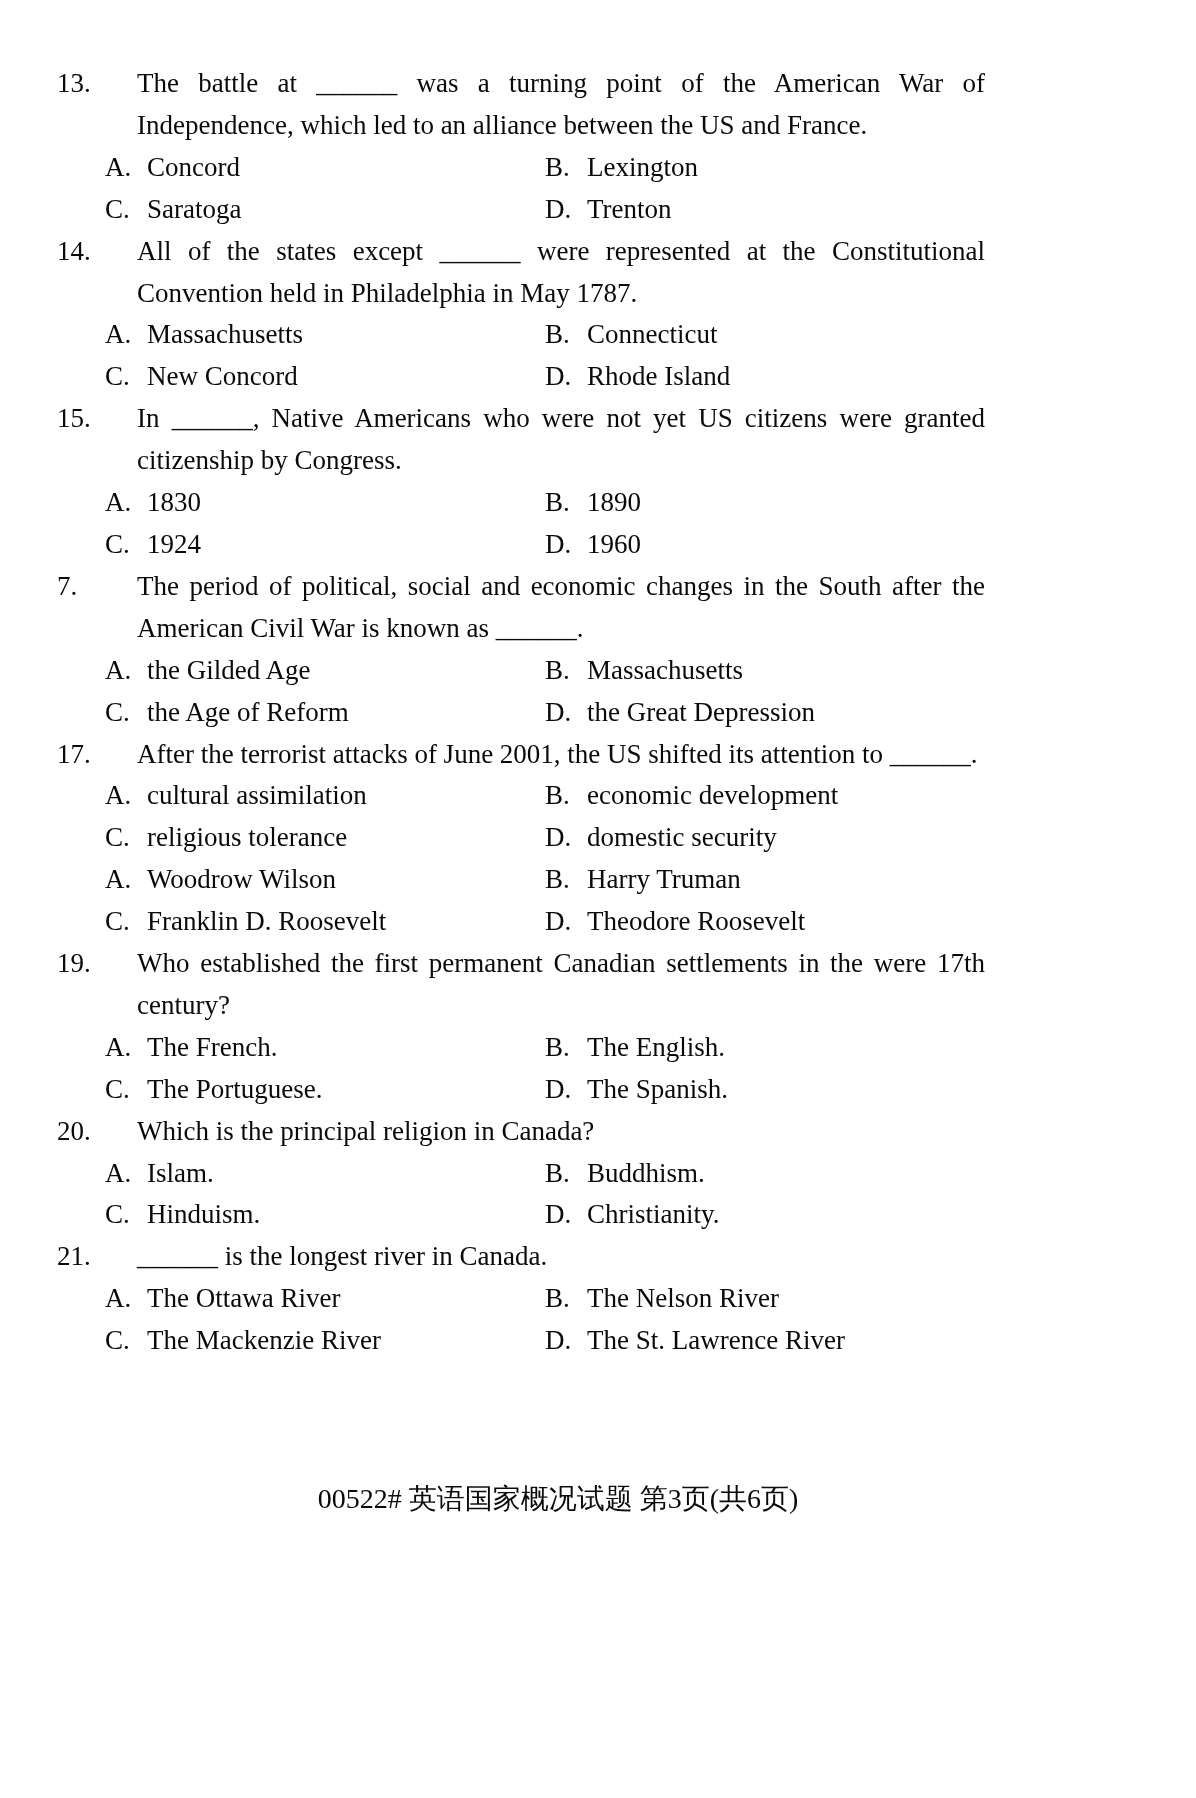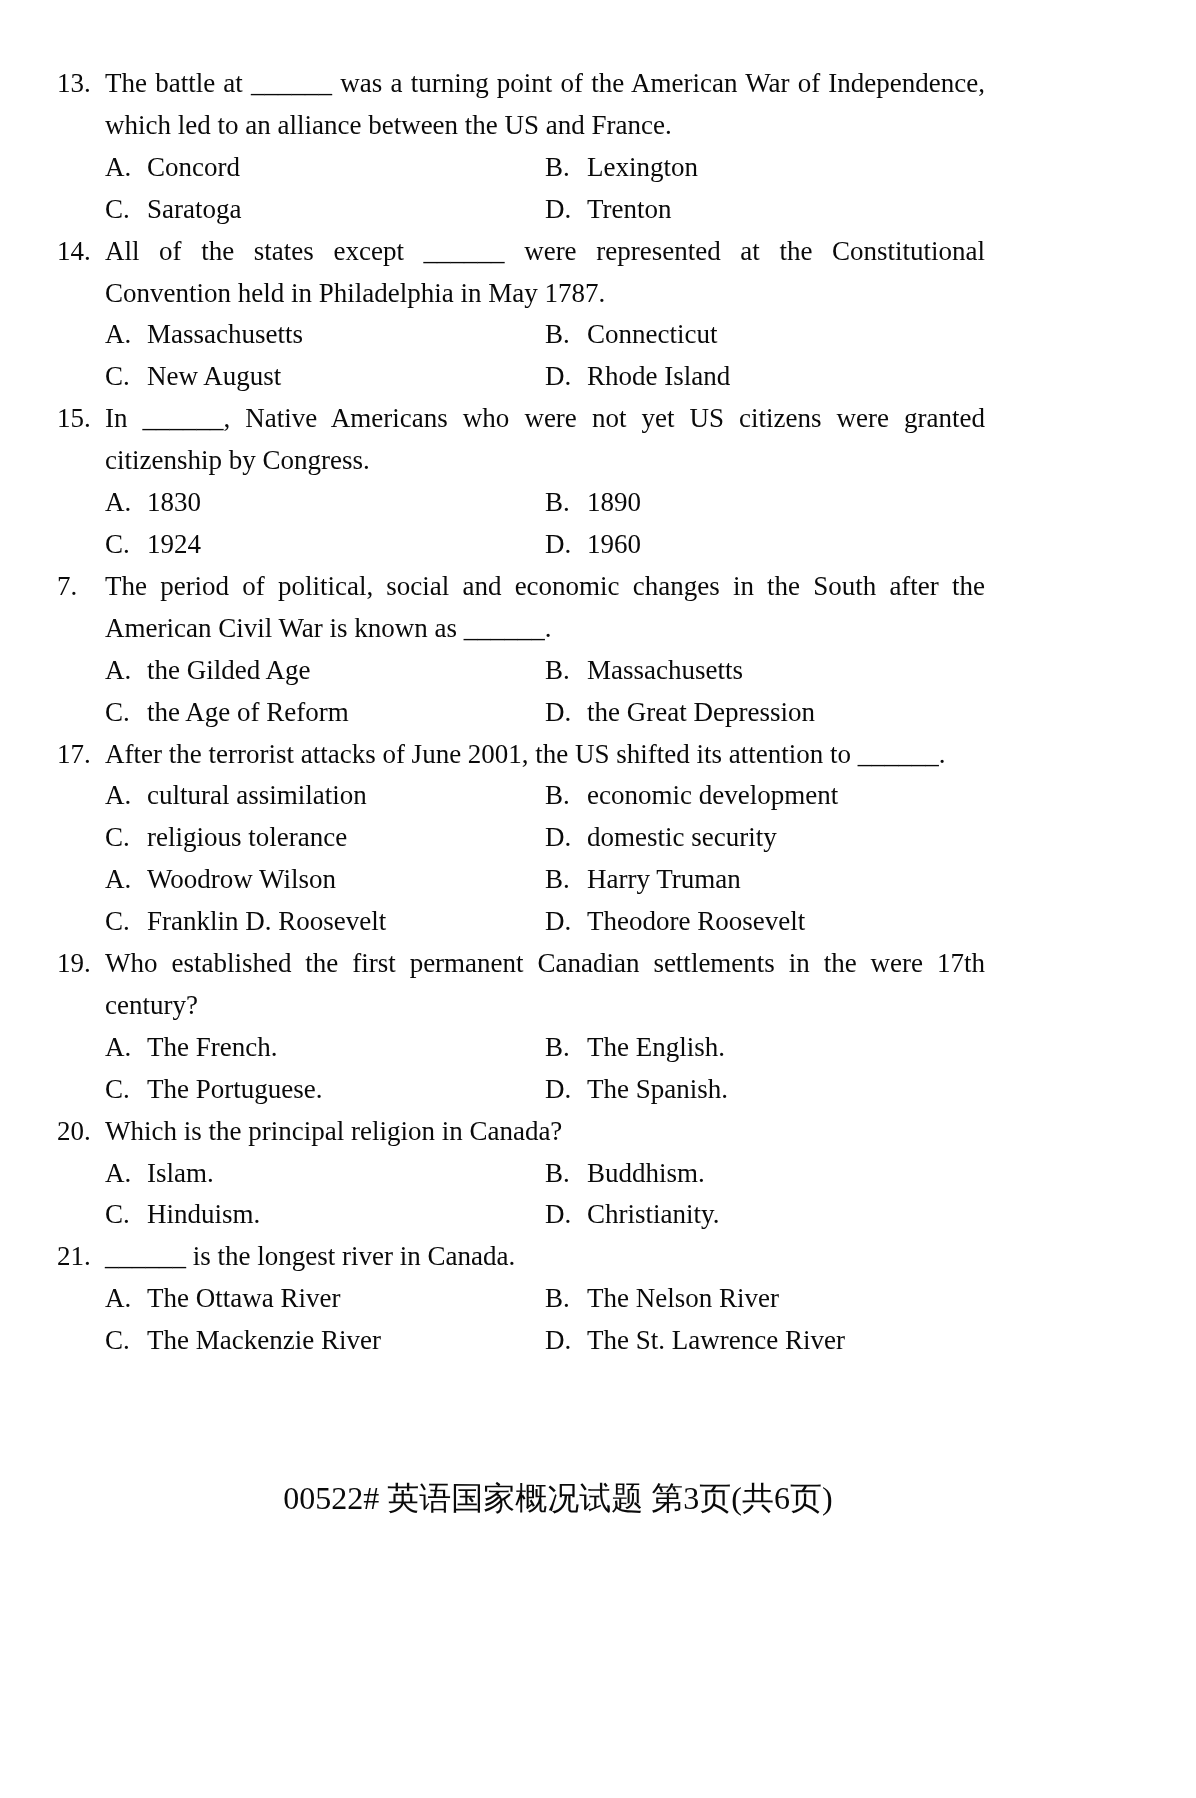--- a/index.html
+++ b/index.html
@@ -28,41 +28,42 @@
     display: flex;
     align-items: flex-start;
   }
   .qnum {
     flex: 0 0 48px;
     white-space: nowrap;
   }
   .qtext {
     flex: 1 1 auto;
     text-align: justify;
+    margin-left: 32px;
   }
   .options {
     padding-left: 48px;
     display: grid;
     grid-template-columns: 440px 1fr;
   }
   .option {
     display: flex;
     align-items: flex-start;
     white-space: nowrap;
   }
   .olabel {
     flex: 0 0 42px;
   }
   .footer {
     position: absolute;
     left: 0;
     right: 80px;
     top: 1478px;
     text-align: center;
-    font-size: 32px;
+    font-size: 28px;
     line-height: 41.9px;
   }
 </style>
 </head>
 <body>
 
 <div class="content">
 
   <div class="question">
     <div class="stem">
@@ -98,21 +99,21 @@
       <div class="option">
           <span class="olabel">A.</span>
           <span>Massachusetts</span>
         </div>
       <div class="option">
           <span class="olabel">B.</span>
           <span>Connecticut</span>
         </div>
       <div class="option">
           <span class="olabel">C.</span>
-          <span>New August</span>
+          <span>New Concord</span>
         </div>
       <div class="option">
           <span class="olabel">D.</span>
           <span>Rhode Island</span>
         </div>
     </div>
   </div>
 
   <div class="question">
     <div class="stem">

